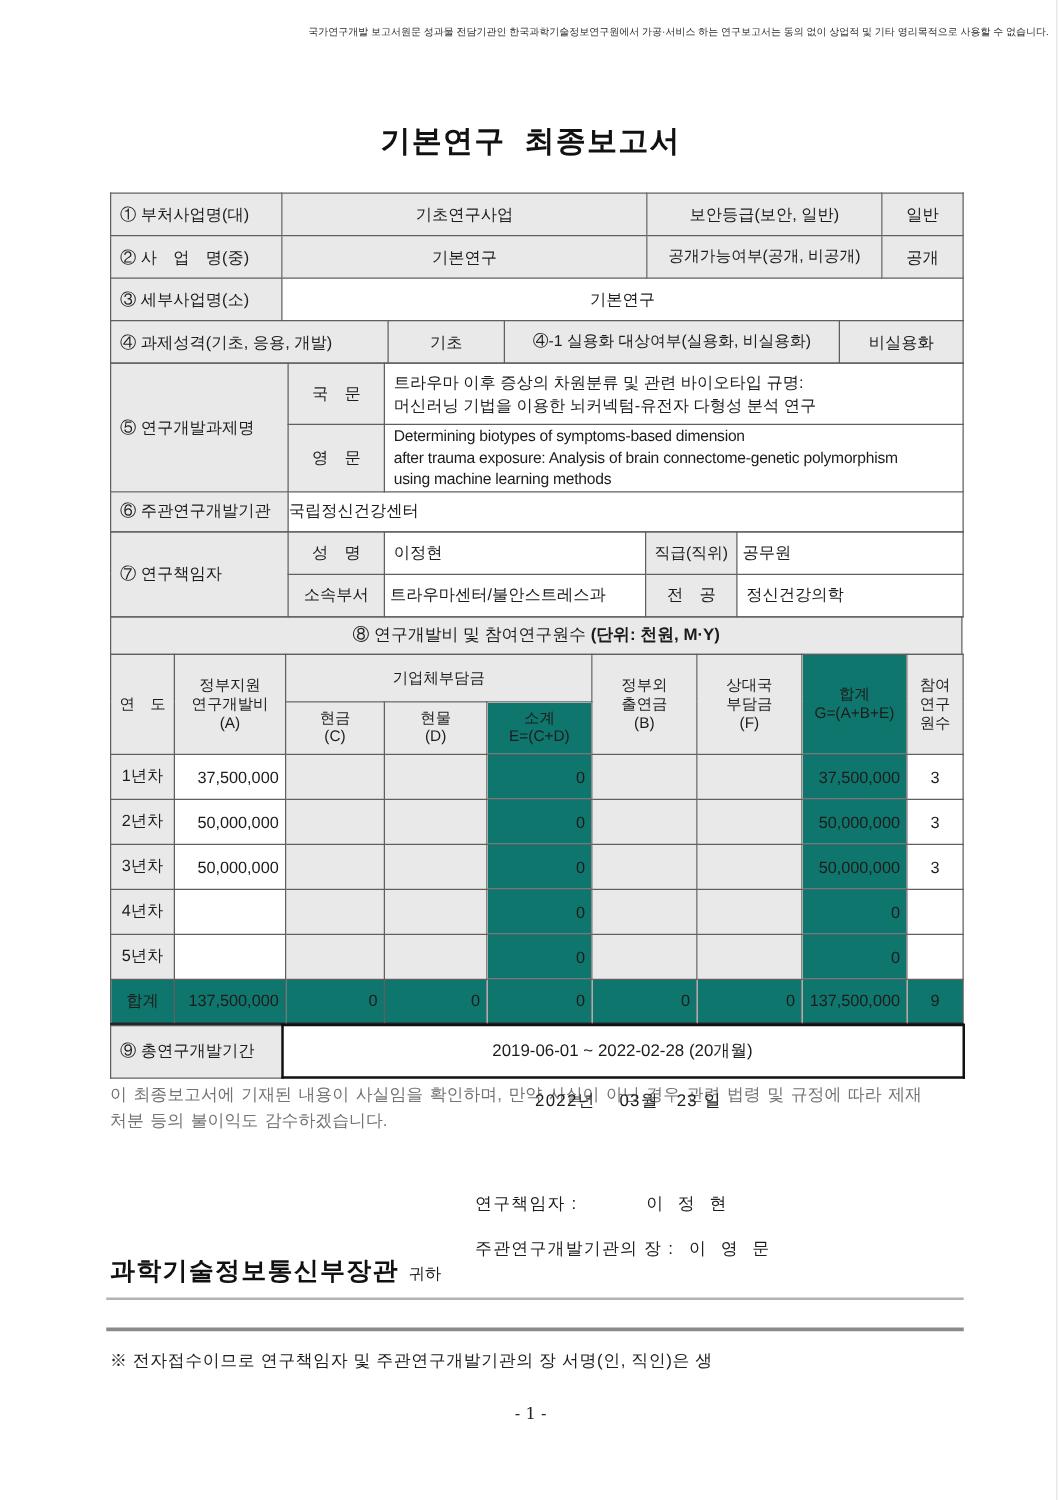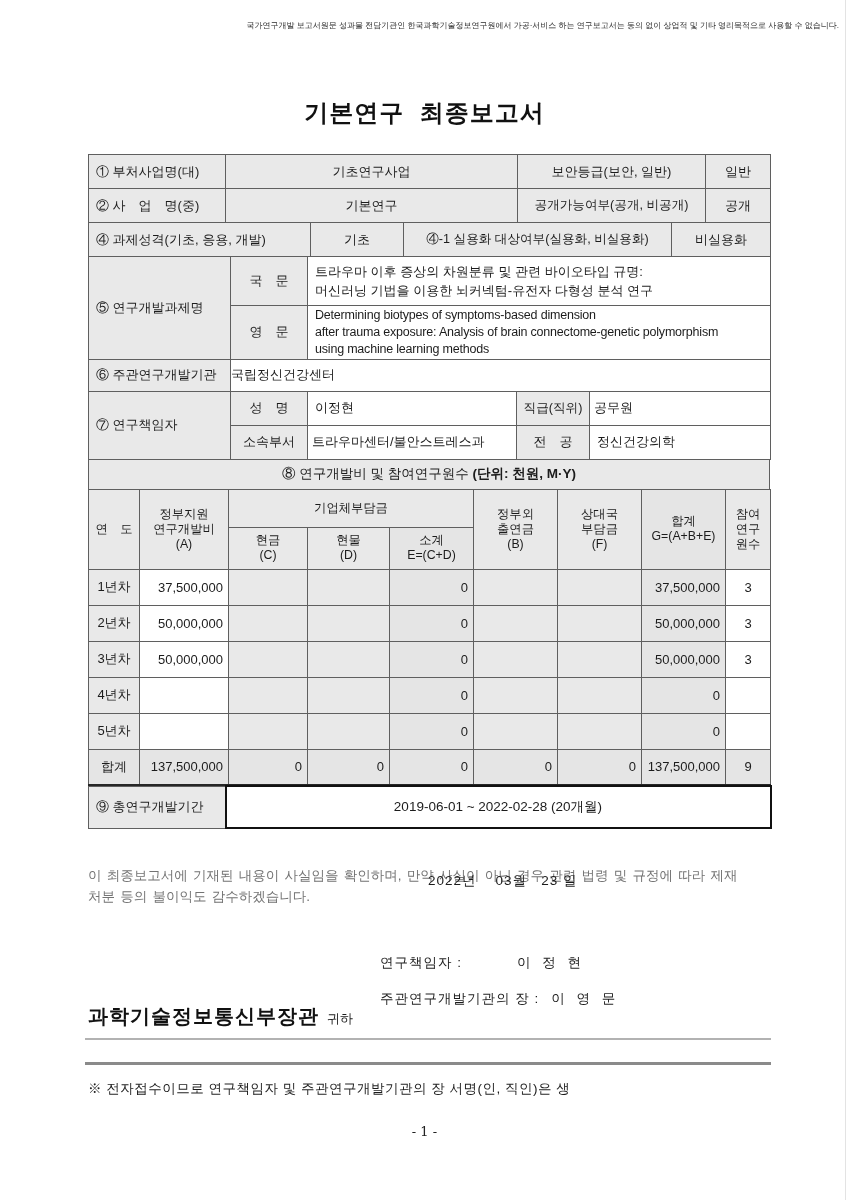--- a/index.html
+++ b/index.html
@@ -16,21 +16,21 @@
     position:absolute; top:97px; left:0; width:100%; text-align:center;
     font-size:24px; font-weight:bold; letter-spacing:1px; white-space:pre; color:#111;
   }
   .tables { position:absolute; left:88px; top:155px; width:682px; }
   table { border-collapse:collapse; table-layout:fixed; width:682px; margin-top:-1px; }
   td, th {
     border:1px solid #5f5f5f; font-size:13px; font-weight:normal;
     padding:1px 4px; overflow:hidden; vertical-align:middle; color:#1c1c1c;
   }
   .g { background:#e9e9e9; }
-  .o { background:#e5e5e5; }
+  .o { background:#0f766e; }
   .w { background:#ffffff; }
   .ctr { text-align:center; }
   .lft { text-align:left; padding-left:7px; }
   .rgt { text-align:right; padding-right:5px; }
   .pre { white-space:pre-line; }
   .ws  { white-space:pre; }
   .eng { font-size:12.5px; letter-spacing:-0.2px; line-height:1.35; }
   .kor2 { line-height:1.5; }
   .bhead { font-size:12.3px; line-height:1.2; text-align:center; white-space:pre-line; }
   .band { font-size:13.5px;margin-left:20px; }
@@ -82,20 +82,24 @@
         <td class="g ctr">기초연구사업</td>
         <td class="g ctr">보안등급(보안, 일반)</td>
         <td class="g ctr">일반</td>
       </tr>
       <tr style="height:34px">
         <td class="g lft ws">② 사　업　명(중)</td>
         <td class="g ctr">기본연구</td>
         <td class="g ctr" style="padding-left:1px;padding-right:1px;font-size:12.6px">공개가능여부(공개, 비공개)</td>
         <td class="g ctr">공개</td>
       </tr>
+      <tr style="height:34px">
+        <td class="g lft">③ 세부사업명(소)</td>
+        <td class="w ctr" colspan="3">기본연구</td>
+      </tr>
     </tbody>
       </table>
 
     <table>
       <colgroup>
           <col style="width:222px">
           <col style="width:93px">
           <col style="width:268px">
           <col style="width:99px">
         </colgroup>

